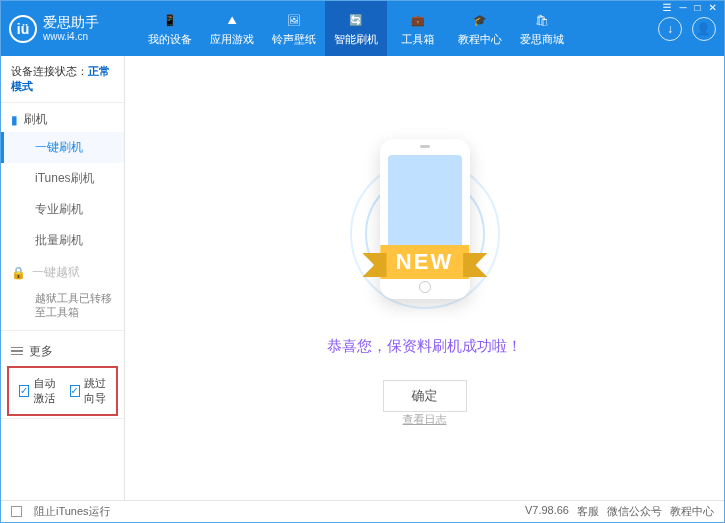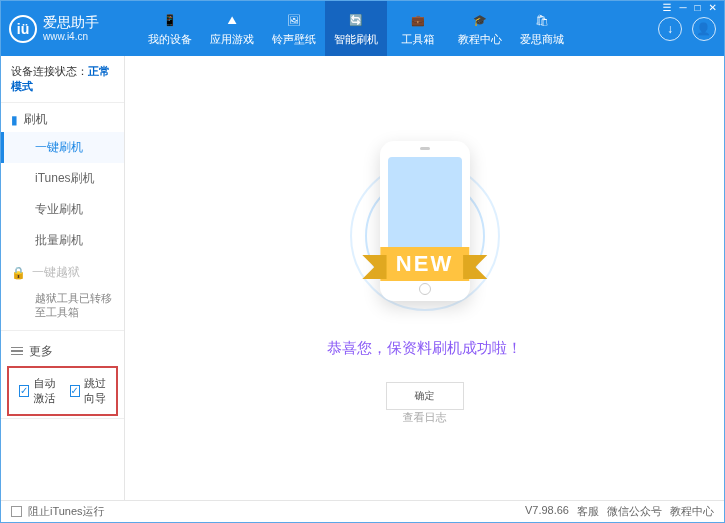--- a/index.html
+++ b/index.html
@@ -41,24 +41,24 @@
 .phone .home { position: absolute; bottom: 6px; left: 50%; transform: translateX(-50%); width: 12px; height: 12px; border: 1px solid #ccc; border-radius: 50%; }
 .circles { position: absolute; top: 30px; left: 50%; transform: translateX(-50%); width: 150px; height: 150px; }
 .circle { position: absolute; border-radius: 50%; border: 2px solid #7fc4ff; opacity: .4; }
 .c1 { width: 120px; height: 120px; left: 15px; top: 15px; }
 .c2 { width: 150px; height: 150px; left: 0; top: 0; opacity: .25; }
 .ribbon { position: absolute; bottom: 40px; left: 50%; transform: translateX(-50%); background: #ffc340; color: #fff; font-weight: bold; font-size: 22px; padding: 4px 16px; letter-spacing: 2px; }
 .ribbon::before, .ribbon::after { content: ""; position: absolute; top: 8px; width: 0; height: 0; border: 12px solid #e0a820; }
 .ribbon::before { left: -18px; border-left-color: transparent; }
 .ribbon::after { right: -18px; border-right-color: transparent; }
 .success-msg { font-size: 15px; color: #8b5cf6; margin-bottom: 24px; }
-.ok-btn { border: 1px solid #ddd; background: #fff; padding: 6px 28px; font-size: 10px; color: #555; cursor: pointer; margin-bottom: 0; }
-.log-link { color: #aaa; font-size: 11px; cursor: pointer; }
+.ok-btn { border: 1px solid #ddd; background: #fff; padding: 6px 28px; font-size: 13px; color: #555; cursor: pointer; margin-bottom: 0; }
+.log-link { color: #aaa; font-size: 11px; cursor: pointer; text-decoration: underline; }
 .footer { height: 22px; border-top: 1px solid #e5e5e5; display: flex; align-items: center; padding: 0 10px; font-size: 11px; color: #666; }
-.footer .left { display: flex; align-items: center; gap: 6px; }
+.footer .left { display: flex; align-items: center; gap: 12px; }
 .footer .left .cb { width: 11px; height: 11px; border: 1px solid #999; }
 .footer .right { margin-left: auto; display: flex; gap: 8px; }
 .footer .right span { cursor: pointer; }
 .ham { display: inline-block; width: 12px; }
 .ham span { display: block; height: 1.5px; background: #888; margin: 2px 0; }
 </style>
 </head>
 <body>
 
 <div class="win-controls">

